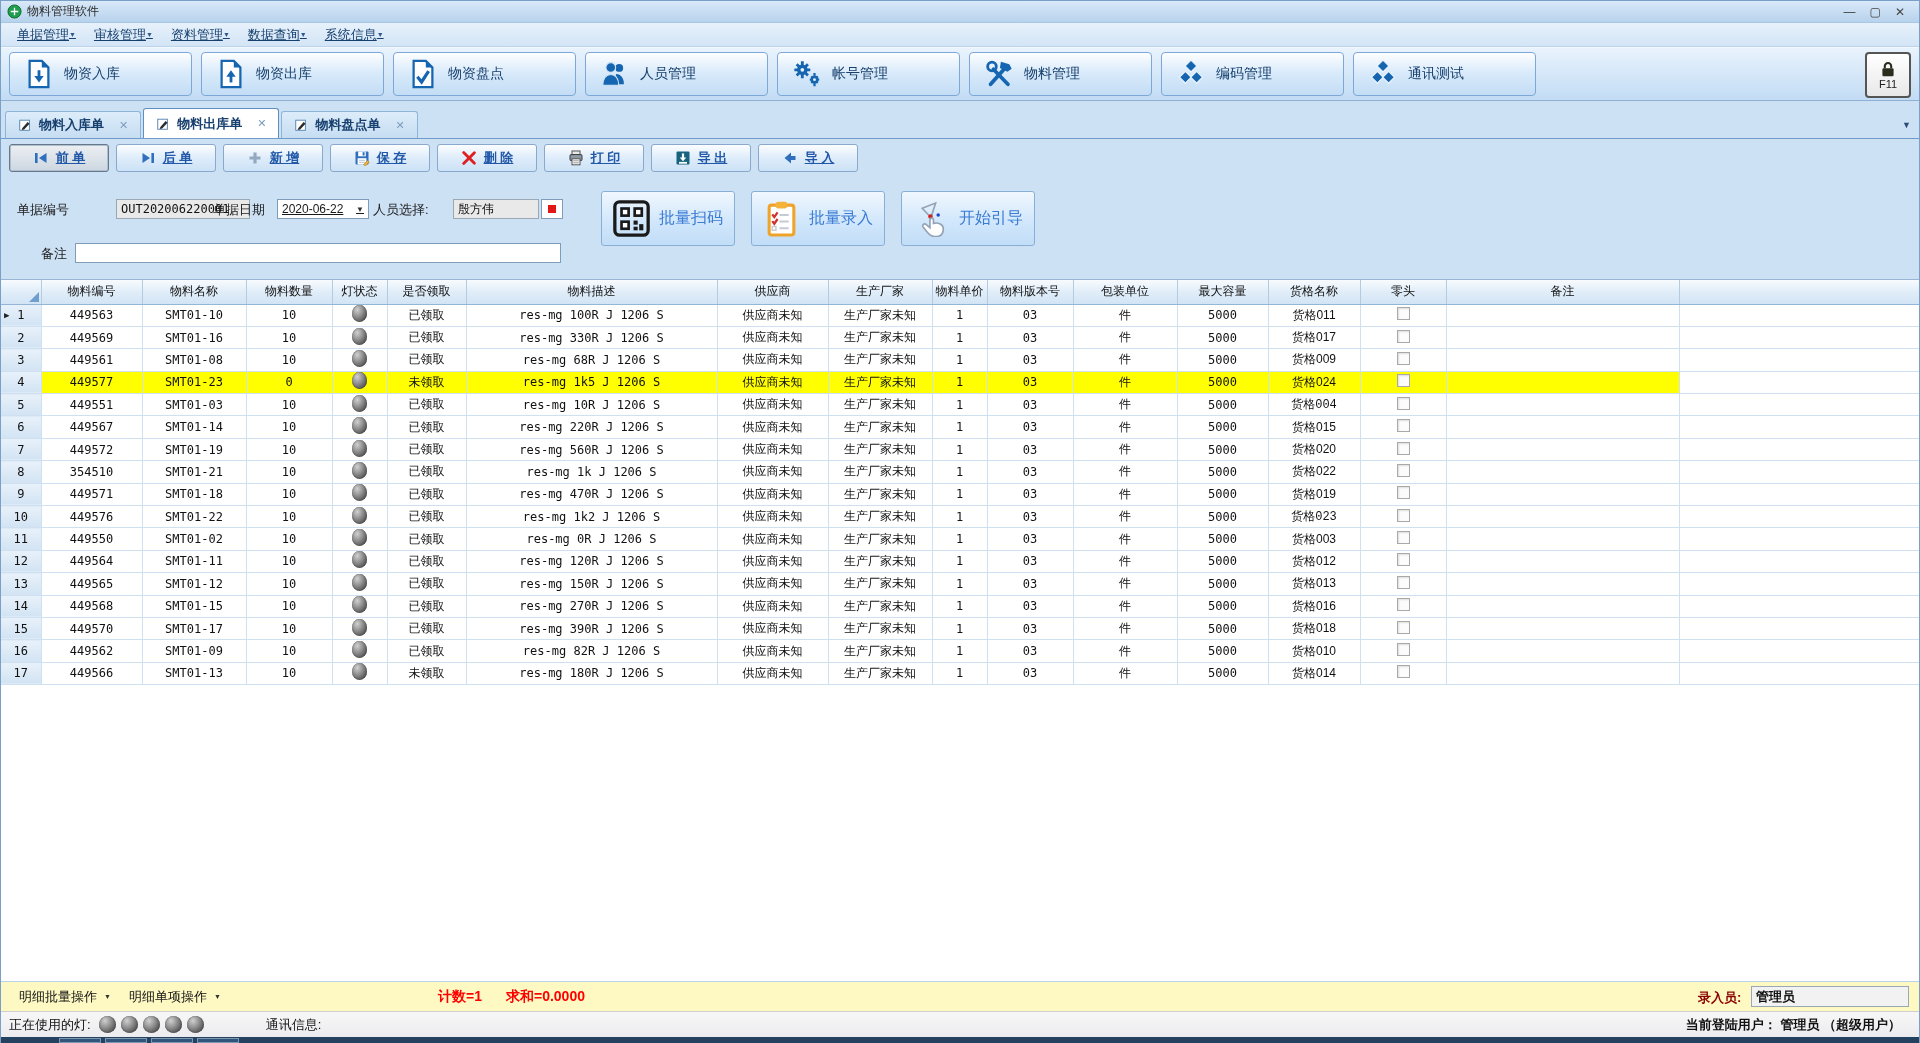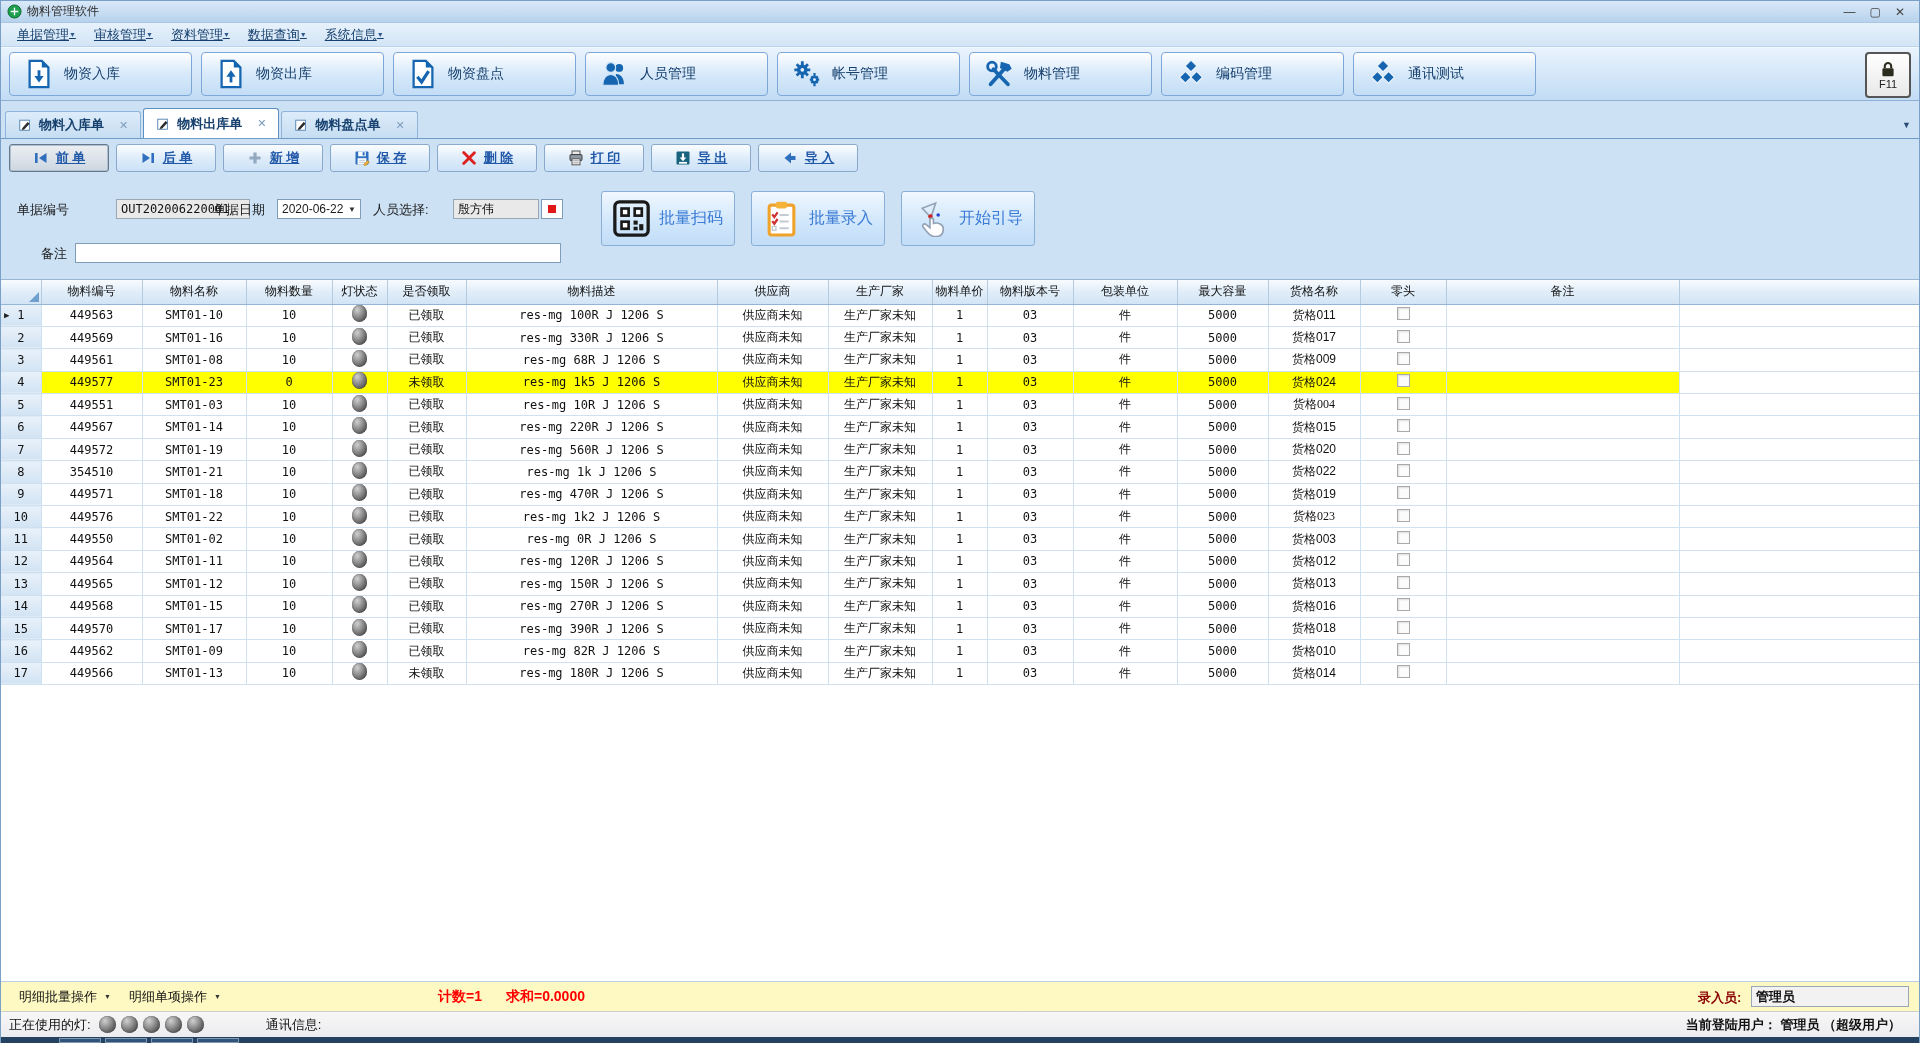--- a/index.html
+++ b/index.html
@@ -355,21 +355,21 @@
           </svg>
         </span>
         <span>导 入</span>
       </div>
     </div>
 
   <div class="formarea">
     <span class="f-label" style="left:16px;">单据编号</span>
     <div class="field" style="left:80px; top:22px; width:134px;margin-left:35px;">OUT202006220001</div>
     <span class="f-label" style="left:212px;">单据日期</span>
-    <div class="combo" style="left:276px; top:22px; width:84px;">
+    <div class="combo" style="left:276px; top:22px; width:92px;text-decoration:underline;">
       <span>2020-06-22</span>
         <span class="arr">▼</span>
     </div>
     <span class="f-label" style="left:372px;">人员选择:</span>
     <div class="field" style="left:452px; top:22px; width:86px; font-family:'Liberation Sans',sans-serif;">殷方伟</div>
     <div class="sq-btn" style="left:540px; top:22px;">
         <i></i>
       </div>
     <span class="f-label" style="left:40px; top:68px;">备注</span>
     <input class="note-input" value="" style="">
@@ -551,21 +551,21 @@
             <td>10</td>
             <td><span class="lamp"></span></td>
             <td style="font-family:'Liberation Sans',sans-serif;">已领取</td>
             <td>res-mg 10R J 1206 S</td>
             <td style="font-family:'Liberation Sans',sans-serif;">供应商未知</td>
             <td style="font-family:'Liberation Sans',sans-serif;">生产厂家未知</td>
             <td>1</td>
             <td>03</td>
             <td style="font-family:'Liberation Sans',sans-serif;">件</td>
             <td>5000</td>
-            <td style="font-family:Liberation Serif, serif;">货格004</td>
+            <td style="font-family:Liberation Mono, monospace;">货格004</td>
             <td><span class="chk"></span></td>
             <td></td>
             <td class="filler"></td>
           </tr>
           <tr>
             <td class="rowsel"><span>6</span></td>
             <td>449567</td>
             <td>SMT01-14</td>
             <td>10</td>
             <td><span class="lamp"></span></td>
@@ -646,21 +646,21 @@
             <td>10</td>
             <td><span class="lamp"></span></td>
             <td style="font-family:'Liberation Sans',sans-serif;">已领取</td>
             <td>res-mg 1k2 J 1206 S</td>
             <td style="font-family:'Liberation Sans',sans-serif;">供应商未知</td>
             <td style="font-family:'Liberation Sans',sans-serif;">生产厂家未知</td>
             <td>1</td>
             <td>03</td>
             <td style="font-family:'Liberation Sans',sans-serif;">件</td>
             <td>5000</td>
-            <td style="font-family:Liberation Serif, serif;">货格023</td>
+            <td style="font-family:Liberation Mono, monospace;">货格023</td>
             <td><span class="chk"></span></td>
             <td></td>
             <td class="filler"></td>
           </tr>
           <tr>
             <td class="rowsel"><span>11</span></td>
             <td>449550</td>
             <td>SMT01-02</td>
             <td>10</td>
             <td><span class="lamp"></span></td>

